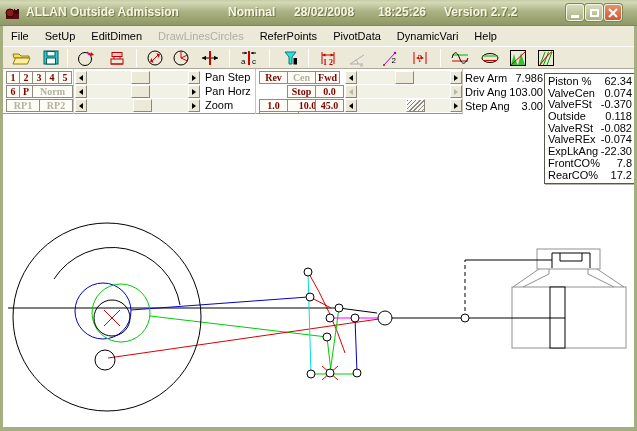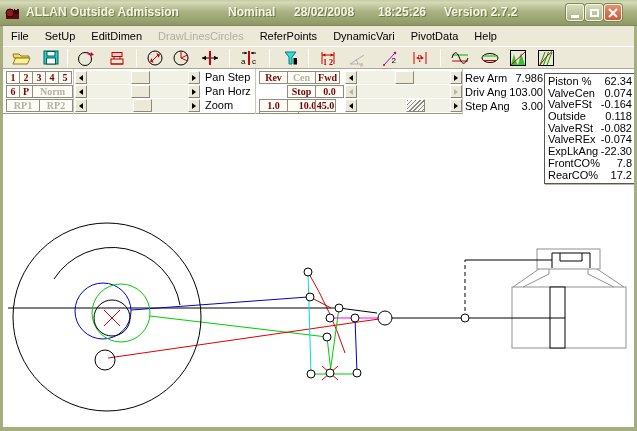--- a/index.html
+++ b/index.html
@@ -91,22 +91,22 @@
 <div class="sidewall" style="left:0"></div>
 <div class="sidewall" style="right:0"></div>
 <div class="bottomwall"></div>
 
 <div class="menubar">
   <span class="menuitem">File</span>
   <span class="menuitem">SetUp</span>
   <span class="menuitem">EditDimen</span>
   <span class="menuitem off">DrawLinesCircles</span>
   <span class="menuitem">ReferPoints</span>
+  <span class="menuitem">PivotData</span>
   <span class="menuitem">DynamicVari</span>
-  <span class="menuitem">PivotData</span>
   <span class="menuitem">Help</span>
 </div>
 
 <div class="toolbar">
   <div class="tbtn" style="left:6px">
     <svg width="20" height="20" viewBox="0 0 20 20">
         <path d="M2 6h6l2 2h8v2H3z" fill="#f7df5e" stroke="#8c7a1e"></path>
         <path d="M2 16l2.5-6H19l-2.5 6z" fill="#ffef9a" stroke="#8c7a1e"></path>
       </svg>
     </div>
@@ -288,21 +288,21 @@
   <div class="slabel" style="left:202px;top:30px">Zoom</div>
 
   <div class="mb" style="left:256px;top:2px;width:29px">Rev</div>
   <div class="mb off" style="left:284px;top:2px;width:29px">Cen</div>
   <div class="mb" style="left:312px;top:2px;width:25px">Fwd</div>
   <div class="mb" style="left:256px;top:32px;width:40px">180</div>
   <div class="mb" style="left:284px;top:16px;width:29px">Stop</div>
   <div class="mb" style="left:312px;top:16px;width:29px">0.0</div>
   <div class="mb" style="left:256px;top:30px;width:29px">1.0</div>
   <div class="mb" style="left:284px;top:30px;width:41px">10.0</div>
-  <div class="mb" style="left:312px;top:30px;width:21px">45.0</div>
+  <div class="mb" style="left:312px;top:30px;width:29px">45.0</div>
 
   <div class="sb" style="left:342px;top:2px;width:117px">
     <div class="sb-btn">
         <span class="tri-l"></span>
       </div>
     <div class="sb-track">
         <div class="sb-thumb" style="left:38px"></div>
       </div>
     <div class="sb-btn">
         <span class="tri-r"></span>
@@ -347,21 +347,21 @@
   <div class="drow">
       <span>Piston %</span>
       <span>62.34</span>
     </div>
   <div class="drow">
       <span>ValveCen</span>
       <span>0.074</span>
     </div>
   <div class="drow">
       <span>ValveFSt</span>
-      <span>-0.164</span>
+      <span>-0.370</span>
     </div>
   <div class="drow">
       <span>Outside</span>
       <span>0.118</span>
     </div>
   <div class="drow">
       <span>ValveRSt</span>
       <span>-0.082</span>
     </div>
   <div class="drow">

